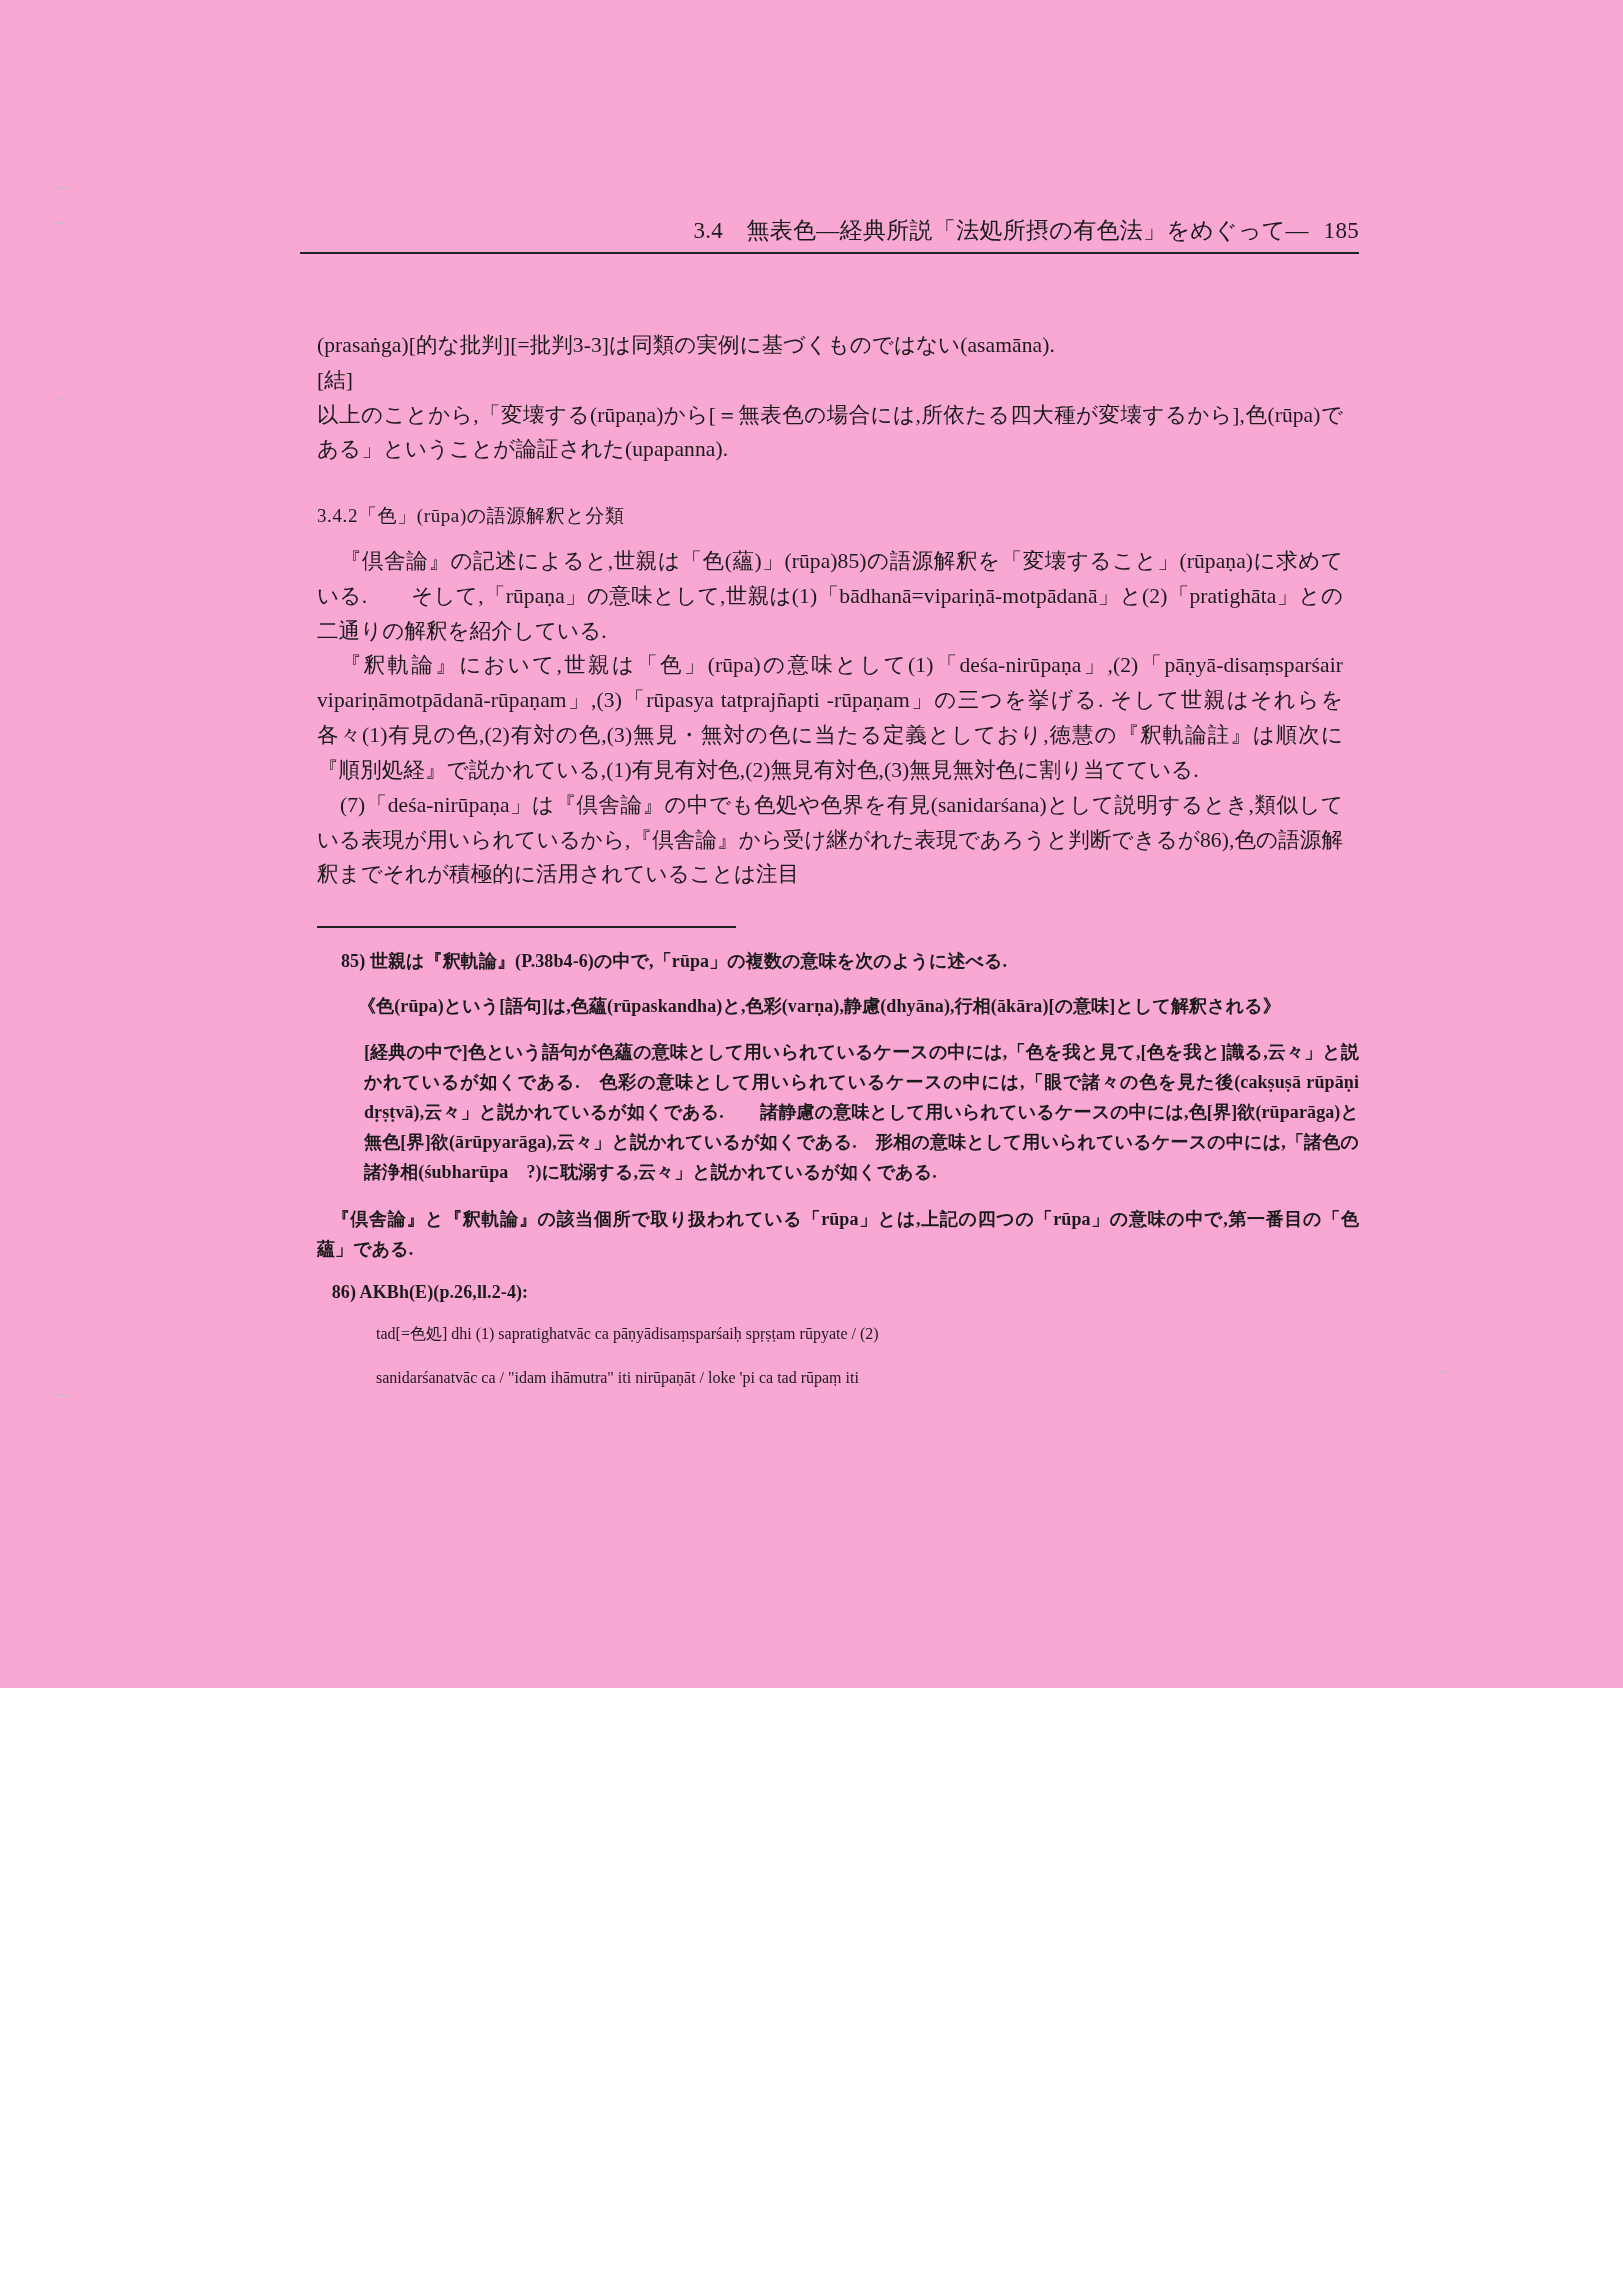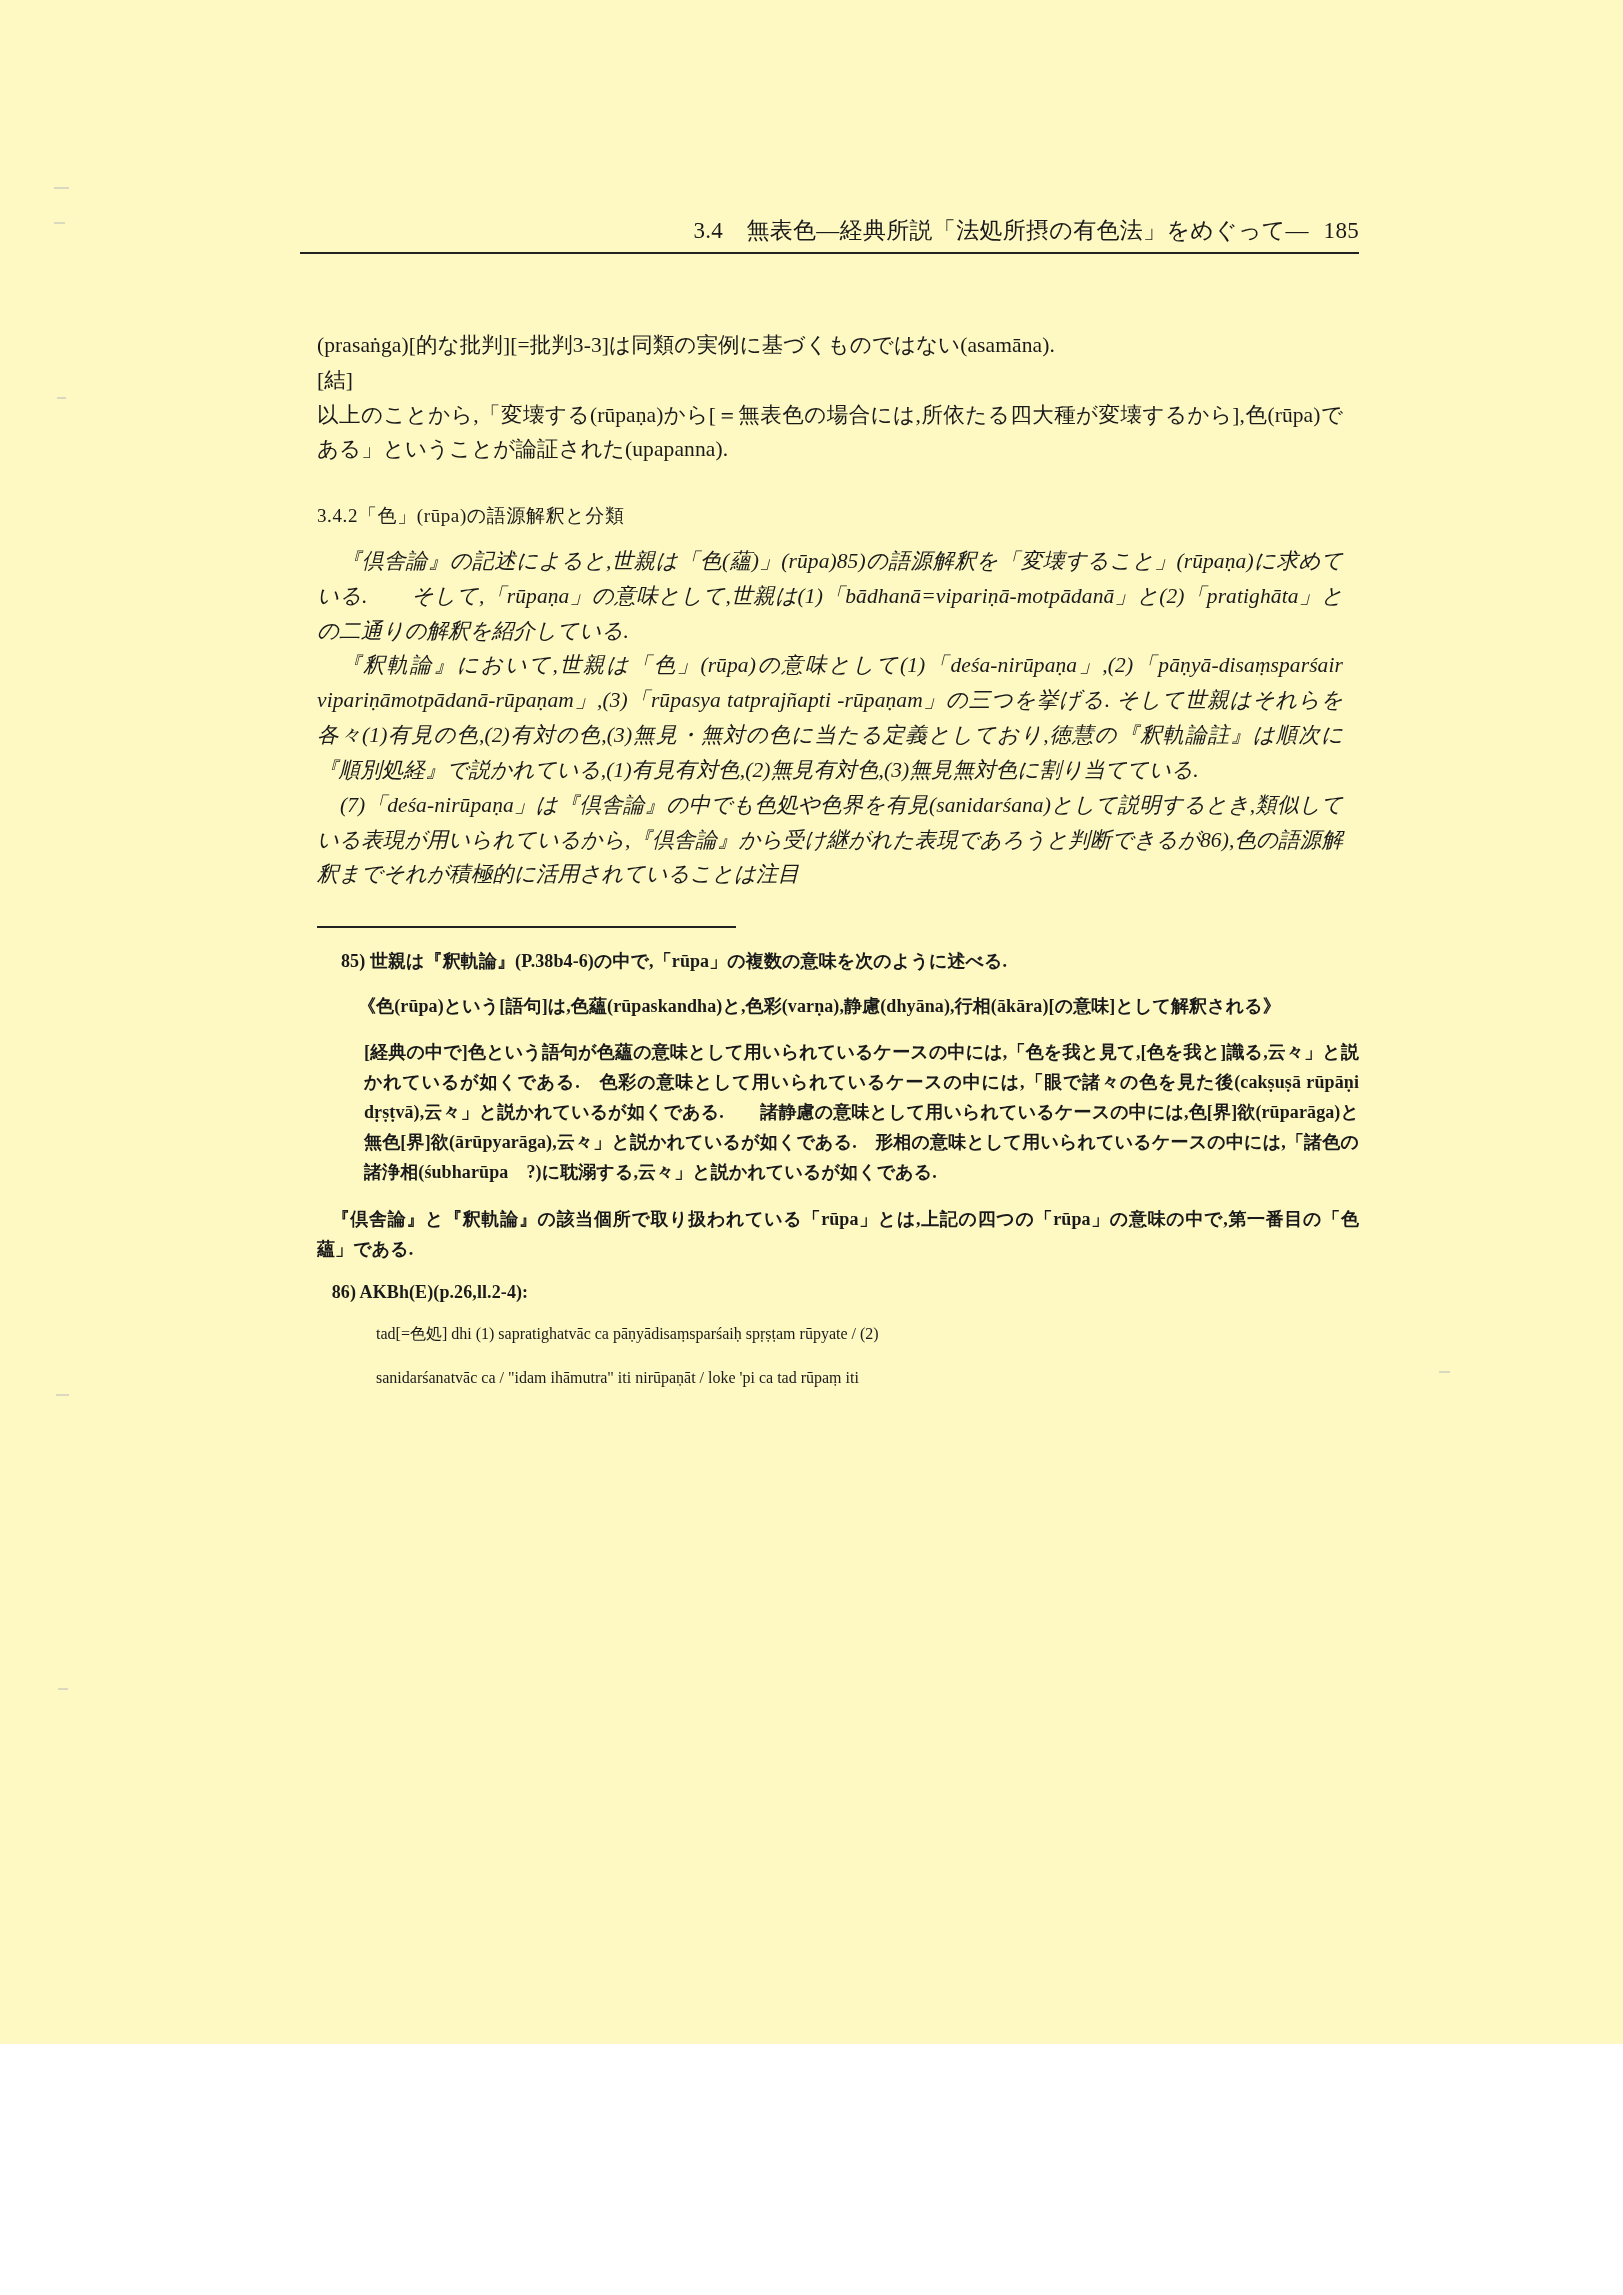--- a/index.html
+++ b/index.html
@@ -7,22 +7,22 @@
     padding: 0;
     background: #ffffff;
   }
   body {
     font-family: "Liberation Serif", "DejaVu Serif", serif;
     color: #1a1a1a;
   }
   .page {
     position: relative;
     width: 1624px;
-    height: 2044px;
-    background: #fef9c3;
+    height: 1688px;
+    background: #f9a8d4;
     overflow: hidden;
   }
   .content {
     position: absolute;
     left: 317px;
     top: 215px;
     width: 1042px;
   }
 
   
@@ -52,21 +52,21 @@
   }
 
   
   p.body {
     font-size: 21.5px;
     line-height: 1.62;
     margin: 0 16px 0 0;
     text-align: justify;
     letter-spacing: 0.1px;
   }
-  p.indent { text-indent: 23px; font-style: italic; }
+  p.indent { text-indent: 23px; }
 
   h2.section {
     font-size: 19px;
     font-weight: normal;
     margin: 36px 0 14.7px 0;
     letter-spacing: 0.6px;
   }
 
   
   .fn-rule {

